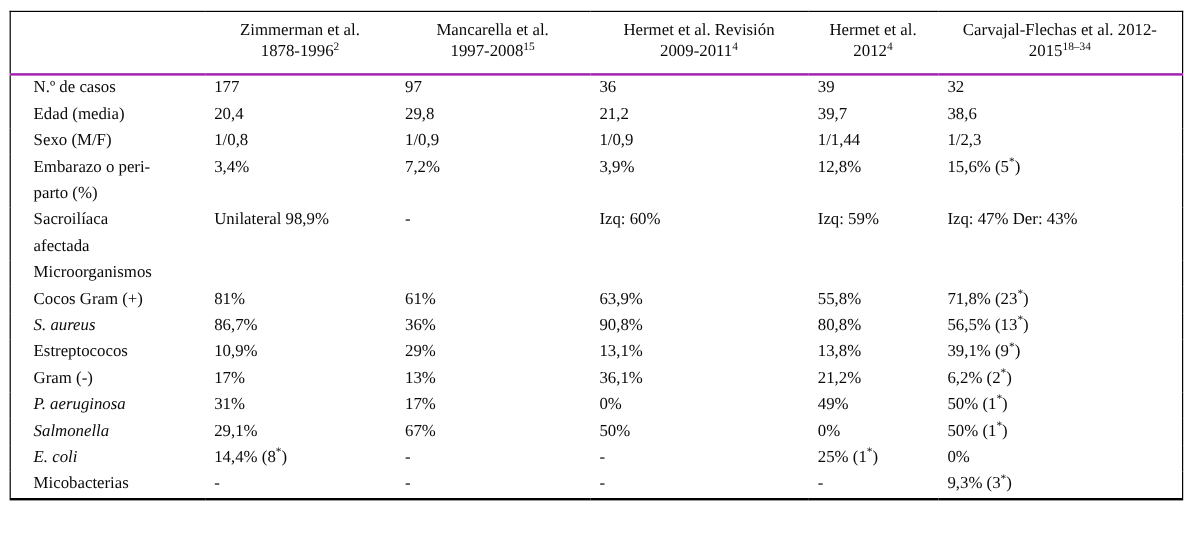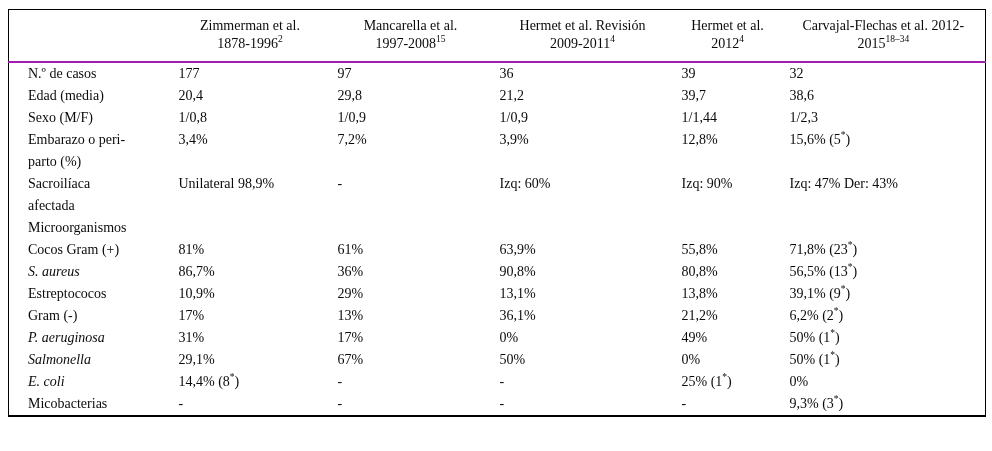--- a/index.html
+++ b/index.html
@@ -115,21 +115,21 @@
           <td>7,2%</td>
           <td>3,9%</td>
           <td>12,8%</td>
           <td>15,6% (5<sup class="ast">*</sup>)</td>
         </tr>
         <tr>
           <td class="label">Sacroilíaca<br>afectada</td>
           <td>Unilateral 98,9%</td>
           <td>-</td>
           <td>Izq: 60%</td>
-          <td>Izq: 90%</td>
+          <td>Izq: 59%</td>
           <td>Izq: 47% Der: 43%</td>
         </tr>
         <tr>
           <td class="label">Microorganismos</td>
           <td></td>
           <td></td>
           <td></td>
           <td></td>
           <td></td>
         </tr>

